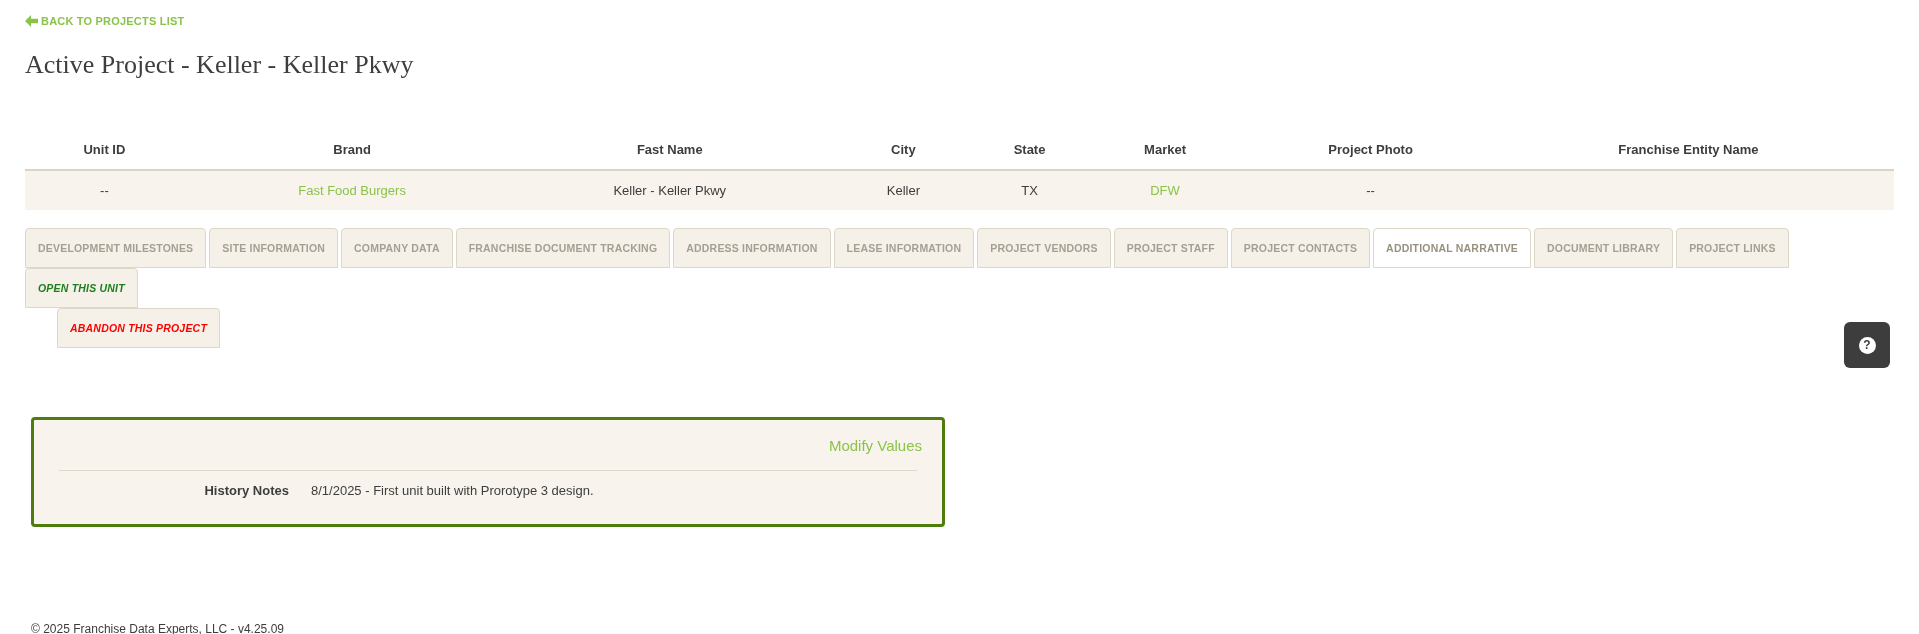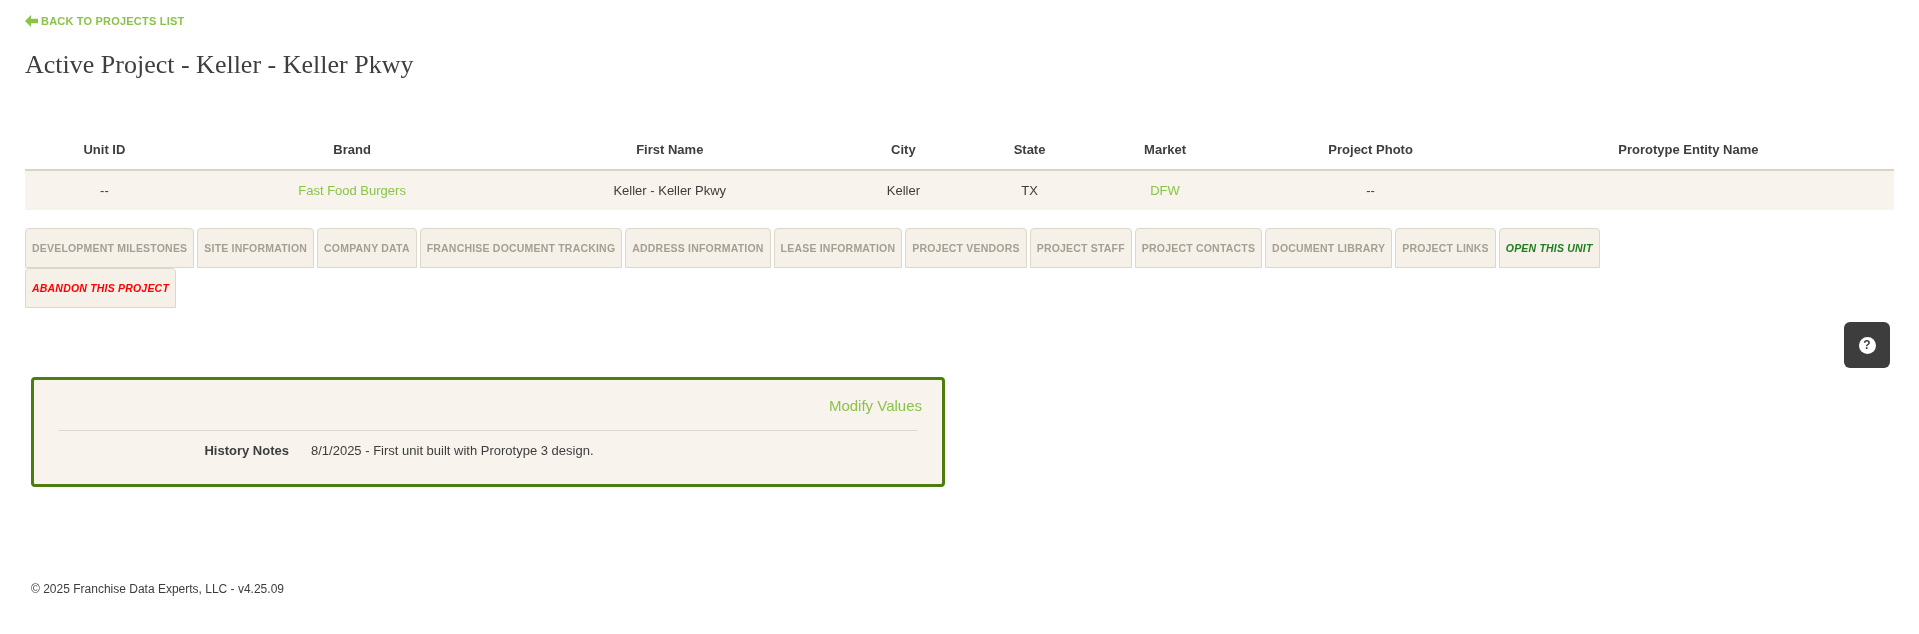--- a/index.html
+++ b/index.html
@@ -17,26 +17,26 @@
 
   
   table.unit-table { width:100%; border-collapse:collapse; table-layout:fixed; margin-top:50px; }
   table.unit-table th { font-size:13px; font-weight:bold; color:#3d3d3d; text-align:center; height:40px; vertical-align:middle; }
   table.unit-table td { font-size:13px; color:#3d3d3d; text-align:center; height:40px; vertical-align:middle;
     background:#f8f4ed; border-top:2px solid #d9d4c6; }
   .green-link { color:#8bc34a; cursor:pointer; }
 
   
   .tabs { margin-top:18px; display:flex; flex-wrap:wrap; align-items:flex-start; }
-  .tab { height:40px; line-height:38px; padding:0 6px; margin-right:3px; cursor:pointer;
+  .tab { height:40px; line-height:38px; padding:0 12px; margin-right:3px; cursor:pointer;
     background:#f5f1e8; border:1px solid #dcd7c9; border-radius:4px 4px 0 0;
     font-family:inherit; font-size:10.5px; font-weight:bold; letter-spacing:.2px; color:#a49f93; white-space:nowrap; }
   .tab.active { background:#ffffff; color:#97927f; }
   .tab.green { color:#1e7e1e; font-style:italic; }
-  .tab.red { color:#ff0000; font-style:italic; }
+  .tab.red { color:#ff0000; font-style:italic;margin-left:32px; }
   .tab-break { flex-basis:100%; height:0; }
 
   
   .help-btn { position:absolute; top:322px; right:29px; width:46px; height:46px; background:#3d3d3d;
     border:none; border-radius:6px; display:flex; align-items:center; justify-content:center; cursor:pointer; }
   .help-circle { width:17px; height:17px; border-radius:50%; background:#ffffff; color:#3d3d3d;
     font-size:12px; font-weight:bold; display:flex; align-items:center; justify-content:center; line-height:1; }
 
   
   .panel { margin-top:69px; margin-left:6px; width:914px; background:#f8f4ed;
@@ -75,26 +75,26 @@
         <col style="width:9%">
       <col style="width:4.5%">
         <col style="width:10%">
         <col style="width:12%">
         <col style="width:22%">
     </colgroup>
     <thead>
       <tr>
         <th>Unit ID</th>
         <th>Brand</th>
-        <th>First Name</th>
+        <th>Fast Name</th>
         <th>City</th>
         <th>State</th>
         <th>Market</th>
         <th>Project Photo</th>
-        <th>Prorotype Entity Name</th>
+        <th>Franchise Entity Name</th>
       </tr>
     </thead>
     <tbody>
       <tr>
         <td>--</td>
         <td>
           <span class="green-link">Fast Food Burgers</span>
         </td>
         <td>Keller - Keller Pkwy</td>
         <td>Keller</td>
@@ -111,20 +111,21 @@
   <div class="tabs">
     <button class="tab">DEVELOPMENT MILESTONES</button>
     <button class="tab">SITE INFORMATION</button>
     <button class="tab">COMPANY DATA</button>
     <button class="tab">FRANCHISE DOCUMENT TRACKING</button>
     <button class="tab">ADDRESS INFORMATION</button>
     <button class="tab">LEASE INFORMATION</button>
     <button class="tab">PROJECT VENDORS</button>
     <button class="tab">PROJECT STAFF</button>
     <button class="tab">PROJECT CONTACTS</button>
+    <button class="tab active">ADDITIONAL NARRATIVE</button>
     <button class="tab">DOCUMENT LIBRARY</button>
     <button class="tab">PROJECT LINKS</button>
     <button class="tab green">OPEN THIS UNIT</button>
     <i class="tab-break"></i>
     <button class="tab red">ABANDON THIS PROJECT</button>
   </div>
 
   <div class="panel">
     <div class="panel-header">
       <span class="modify-link">Modify Values</span>

